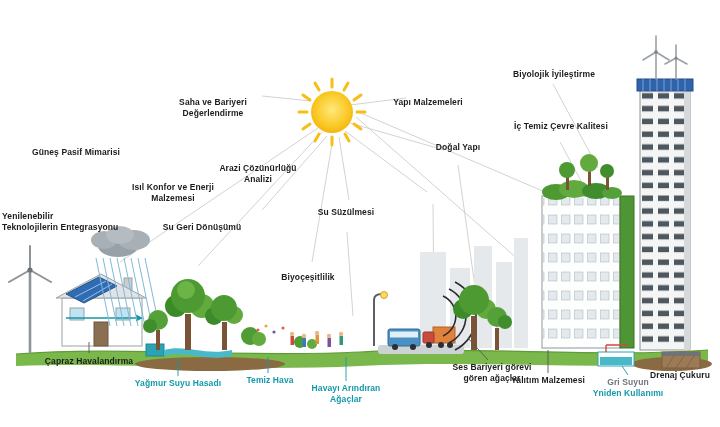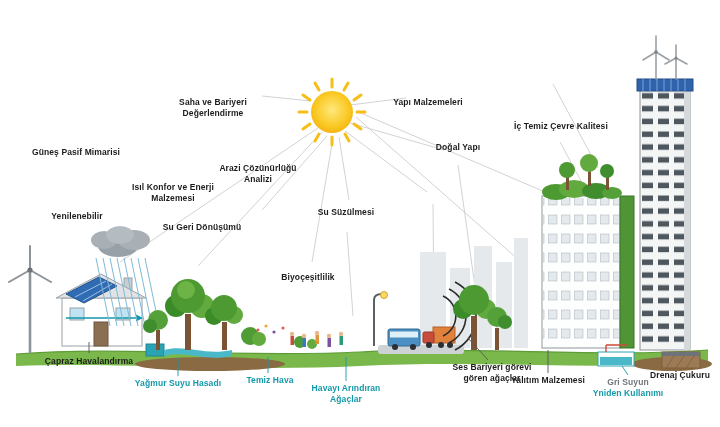--- a/index.html
+++ b/index.html
@@ -4,21 +4,21 @@
 <style>
   * { margin:0; padding:0; box-sizing:border-box; }
   html,body { background:#ffffff; font-family:"Liberation Sans", sans-serif; }
   .stage { position:relative; width:720px; height:427px; background:#fff; overflow:hidden; }
   svg.scene { position:absolute; left:0; top:0; }
   .lbl {
     position:absolute; transform:translateX(-50%);
     text-align:center; font-size:8.5px; font-weight:bold;
     color:#1c1c1c; line-height:1.3; letter-spacing:.1px;
   }
-  .lbl.left { transform:none; text-align:center; }
+  .lbl.left { transform:none; text-align:left; }
   .lbl.teal, .teal { color:#1399a9; }
   .gray { color:#6f757a; }
 </style>
 </head>
 <body>
 
 <div class="stage">
 
 <svg class="scene" width="720" height="427" viewBox="0 0 720 427">
   <defs>
@@ -266,28 +266,30 @@
     <line x1="346" y1="357" x2="346" y2="381" stroke="#1399a9"></line>
     <line x1="468" y1="338" x2="488" y2="360" stroke="#555"></line>
     <line x1="548" y1="350" x2="548" y2="373" stroke="#555"></line>
     <line x1="622" y1="366" x2="628" y2="375" stroke="#1399a9"></line>
   </g>
 </svg>
 
 <div class="lbl" style="left:76px;top:147px;width:120px">Güneş Pasif Mimarisi</div>
 <div class="lbl" style="left:213px;top:97px;width:95px">Saha ve Bariyeri Değerlendirme</div>
 <div class="lbl" style="left:428px;top:97px;width:110px">Yapı Malzemeleri</div>
+<div class="lbl" style="left:554px;top:69px;width:140px">Biyolojik İyileştirme</div>
 <div class="lbl" style="left:561px;top:121px;width:95px">İç Temiz Çevre Kalitesi</div>
 <div class="lbl" style="left:458px;top:142px;width:80px">Doğal Yapı</div>
 <div class="lbl" style="left:258px;top:163px;width:100px">Arazi Çözünürlüğü Analizi</div>
 <div class="lbl" style="left:173px;top:182px;width:90px">Isıl Konfor ve Enerji Malzemesi</div>
 <div class="lbl" style="left:202px;top:222px;width:120px">Su Geri Dönüşümü</div>
 <div class="lbl" style="left:346px;top:207px;width:90px">Su Süzülmesi</div>
 <div class="lbl left" style="left:2px;top:211px;width:150px">
   <div>Yenilenebilir</div>
+  <div>Teknolojilerin Entegrasyonu</div>
 </div>
 <div class="lbl" style="left:308px;top:272px;width:90px">Biyoçeşitlilik</div>
 <div class="lbl" style="left:89px;top:356px;width:130px">Çapraz Havalandırma</div>
 <div class="lbl teal" style="left:178px;top:378px;width:130px">Yağmur Suyu Hasadı</div>
 <div class="lbl teal" style="left:270px;top:375px;width:80px">Temiz Hava</div>
 <div class="lbl teal" style="left:346px;top:383px;width:95px">Havayı Arındıran Ağaçlar</div>
 <div class="lbl" style="left:492px;top:362px;width:105px">Ses Bariyeri görevi gören ağaçlar</div>
 <div class="lbl" style="left:628px;top:377px;width:110px">
   <div class="gray">Gri Suyun</div>
   <div class="teal">Yniden Kullanımı</div>

